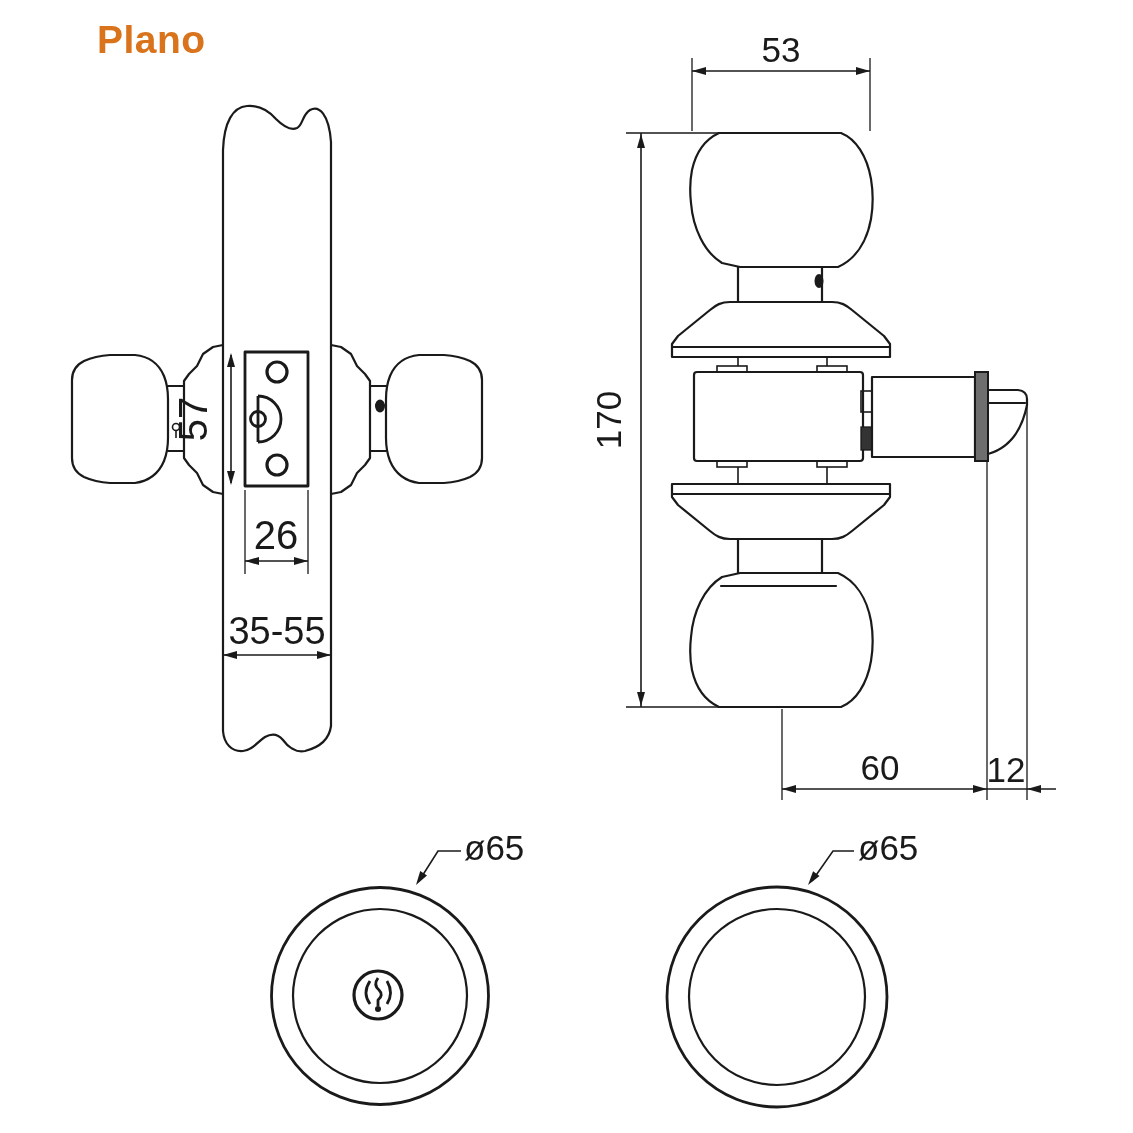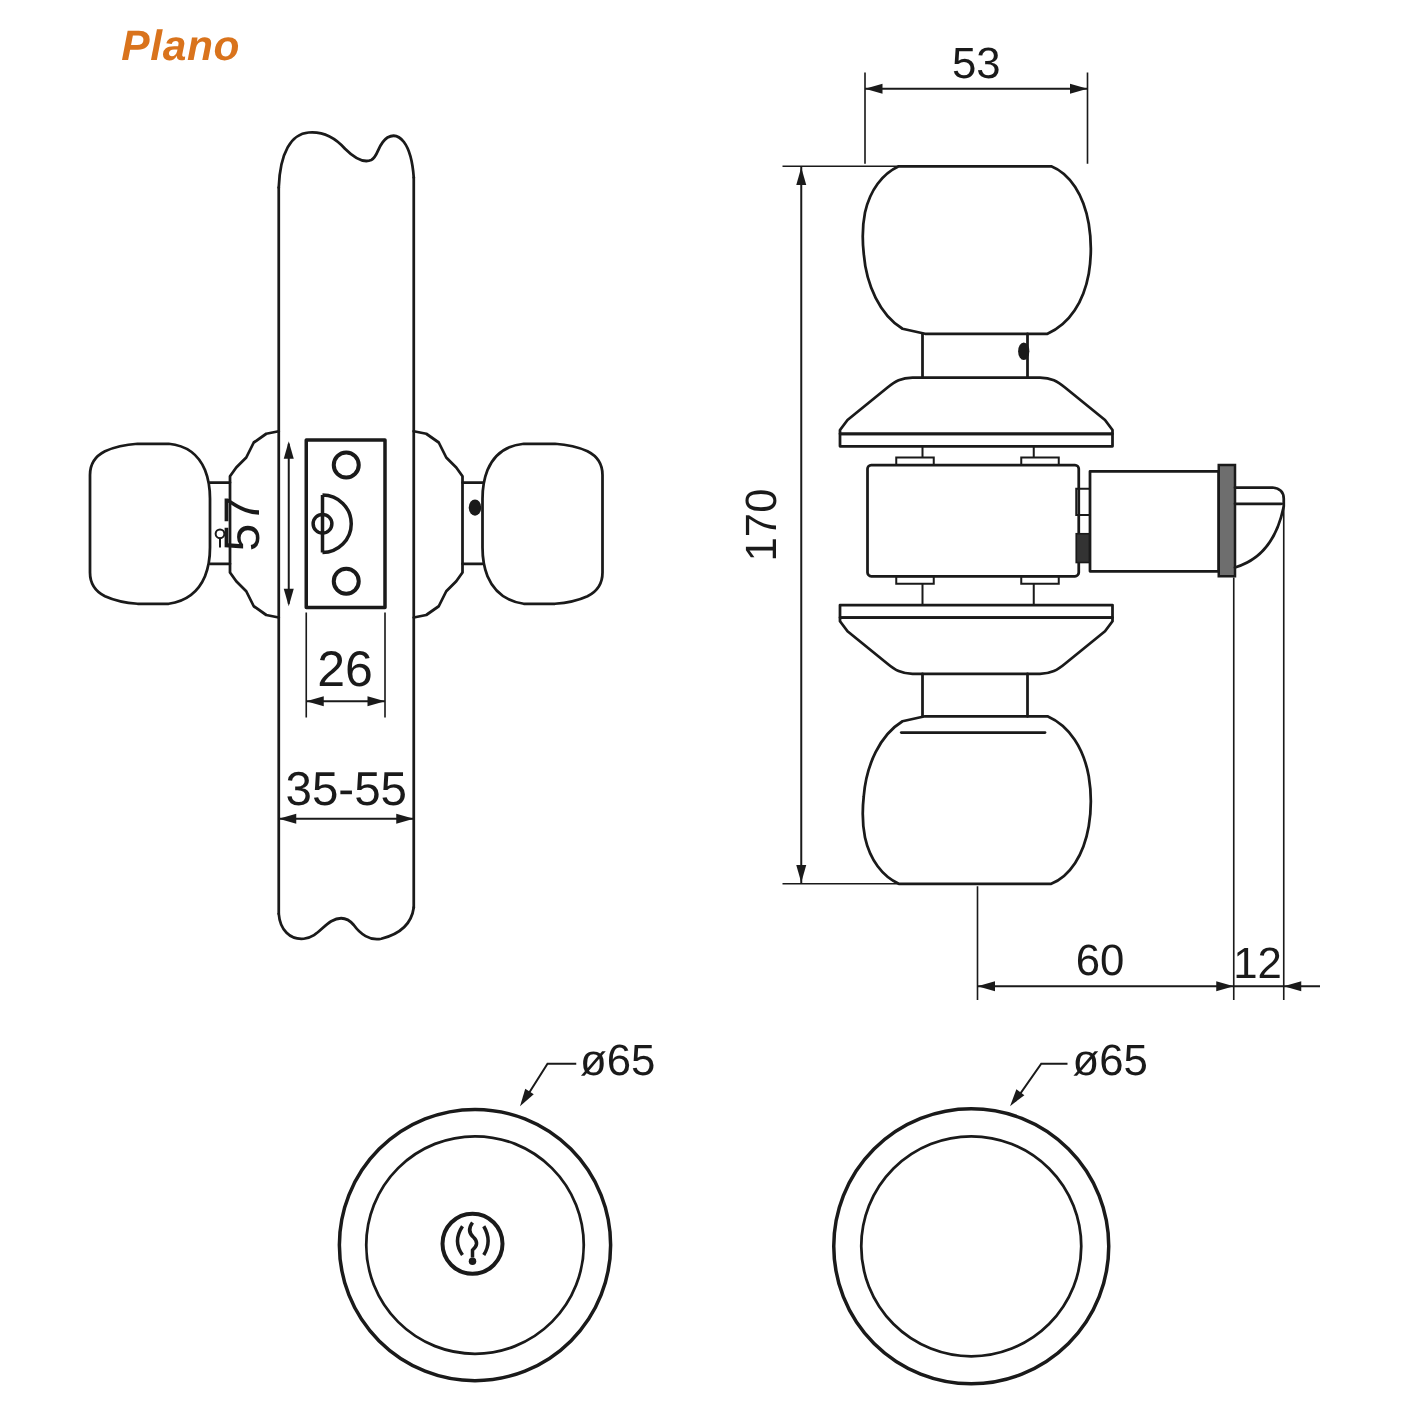--- a/index.html
+++ b/index.html
@@ -1,19 +1,19 @@
 <!DOCTYPE html>
 <html><head>
 <meta charset="utf-8">
 <style>
   html,body{margin:0;padding:0;background:#ffffff;}
   .stage{position:relative;width:1133px;height:1133px;background:#ffffff;overflow:hidden;
          font-family:"Liberation Sans",sans-serif;}
-  .brand-title{position:absolute;left:97px;top:18px;font-size:34px;font-weight:bold;
-               letter-spacing:0.5px;font-style:italic;}
+  .brand-title{position:absolute;left:97px;top:18px;font-size:39px;font-weight:bold;
+               letter-spacing:0.5px;}
   svg{position:absolute;left:0;top:0;}
   .ln{fill:none;stroke-width:2.2;stroke-linecap:round;stroke-linejoin:round;}
   .heavy{fill:none;stroke-width:2.8;stroke-linejoin:round;}
   .bold3{fill:none;stroke-width:3.2;}
   .dimln{fill:none;stroke-width:1.6;}
   .extln{fill:none;stroke-width:1.3;}
   .arr{stroke:none;}
   text{font-family:"Liberation Sans",sans-serif;}
   .dimtxt-l{font-size:40px;}
   .dimtxt-m{font-size:38px;}

